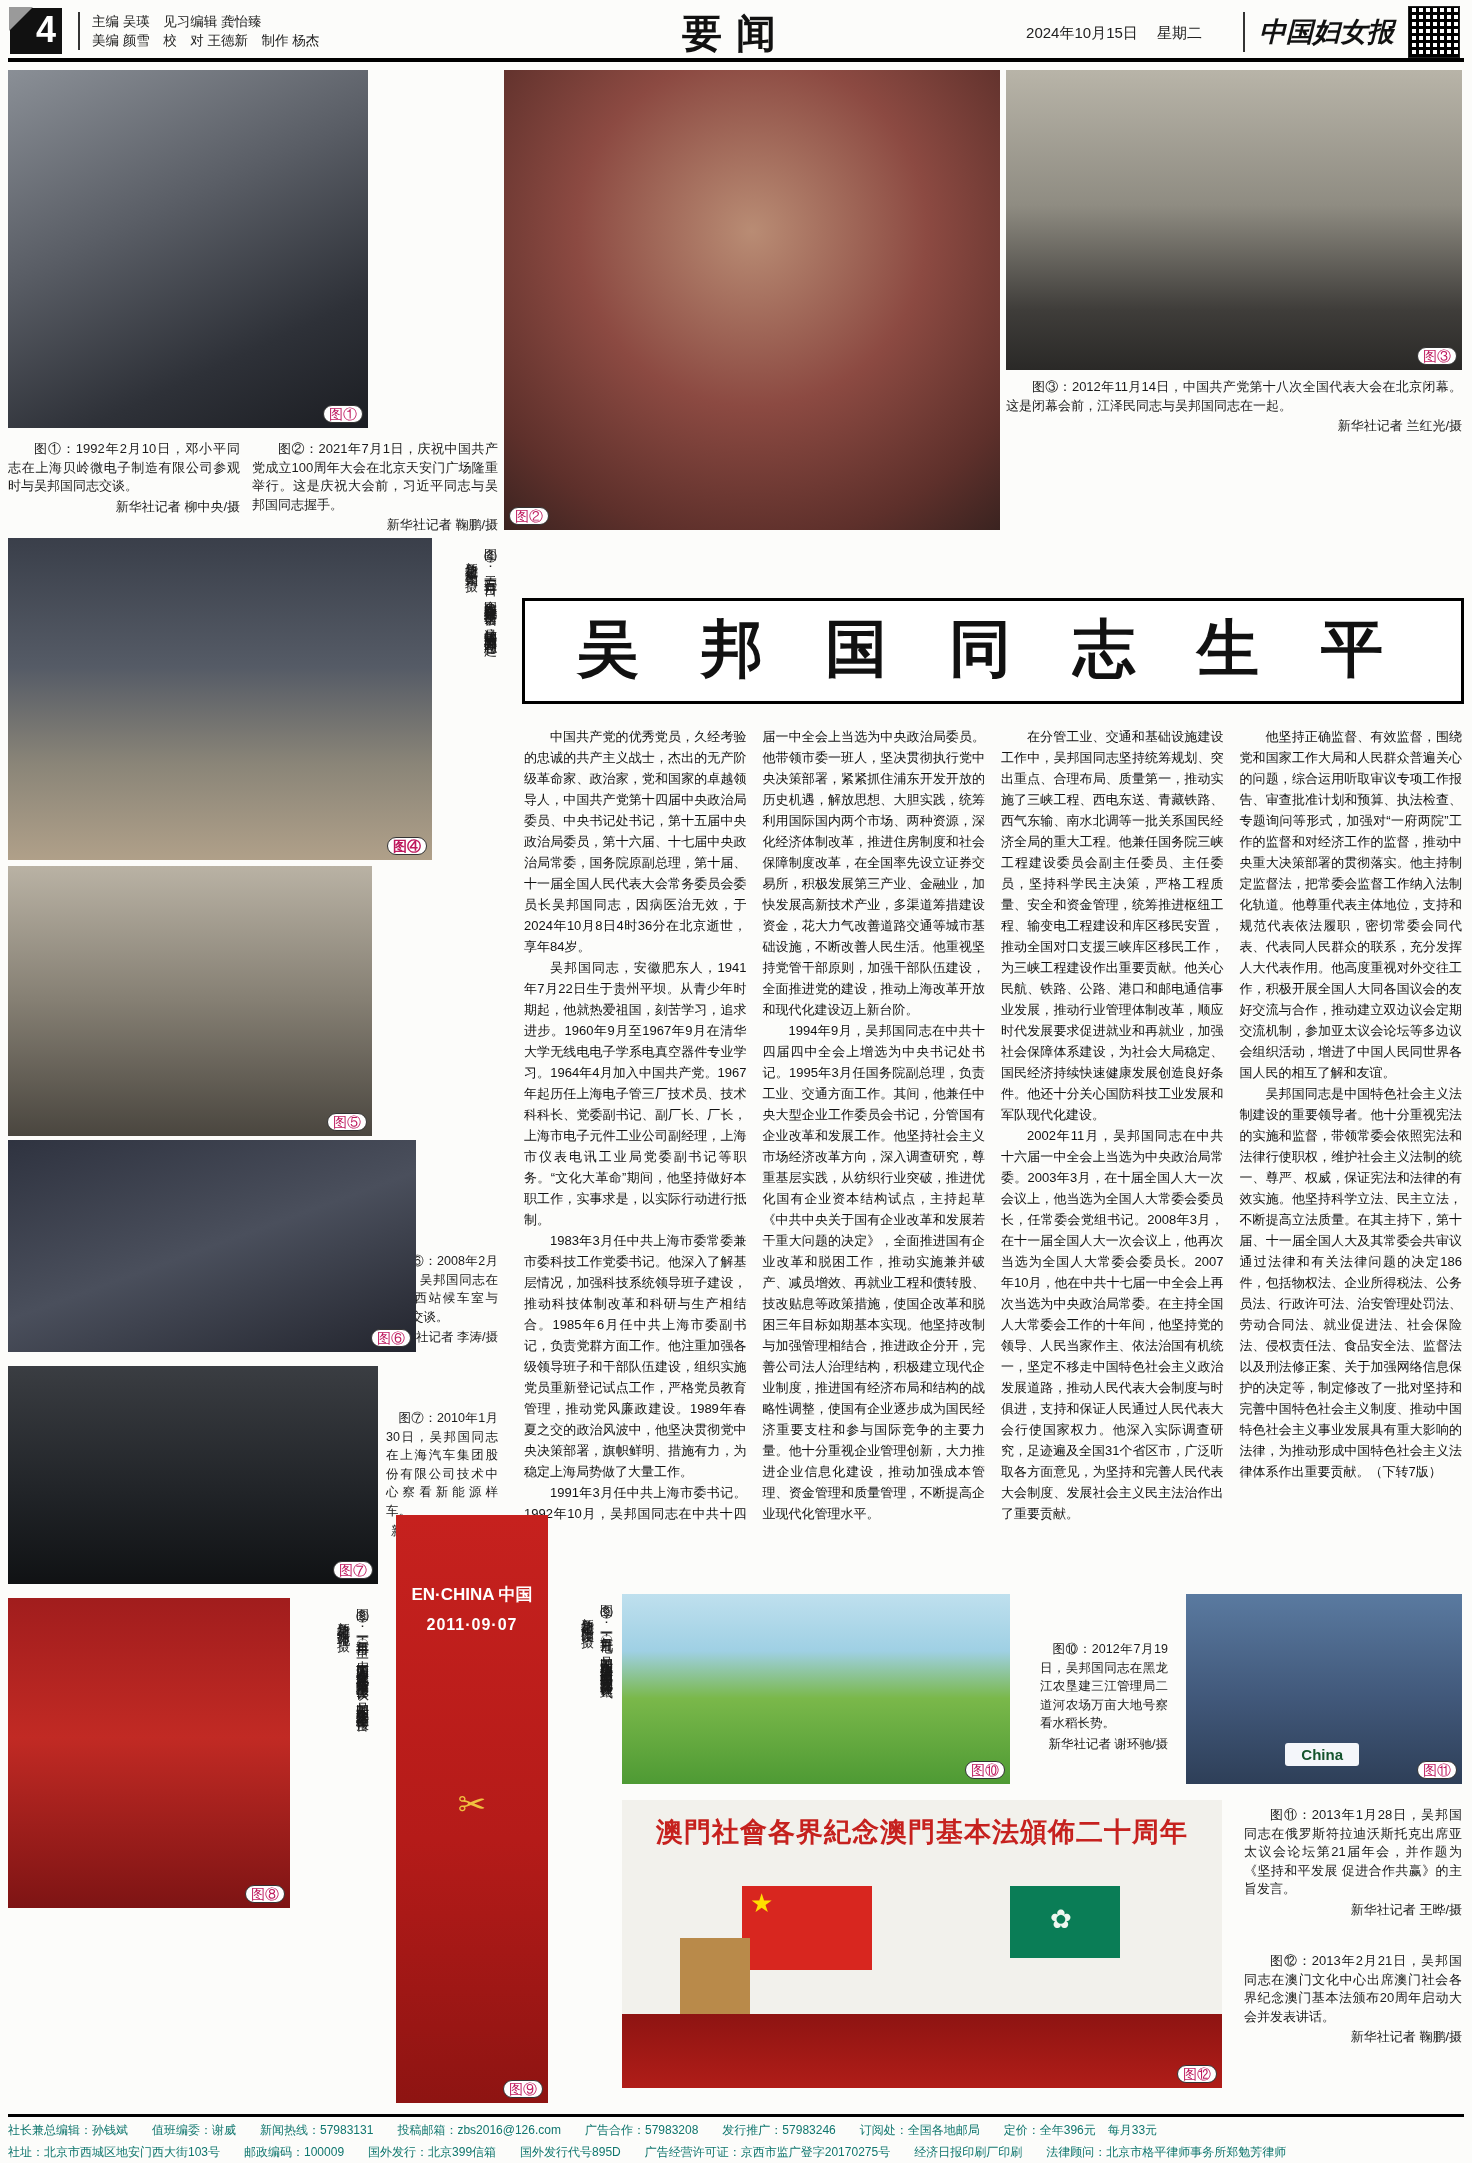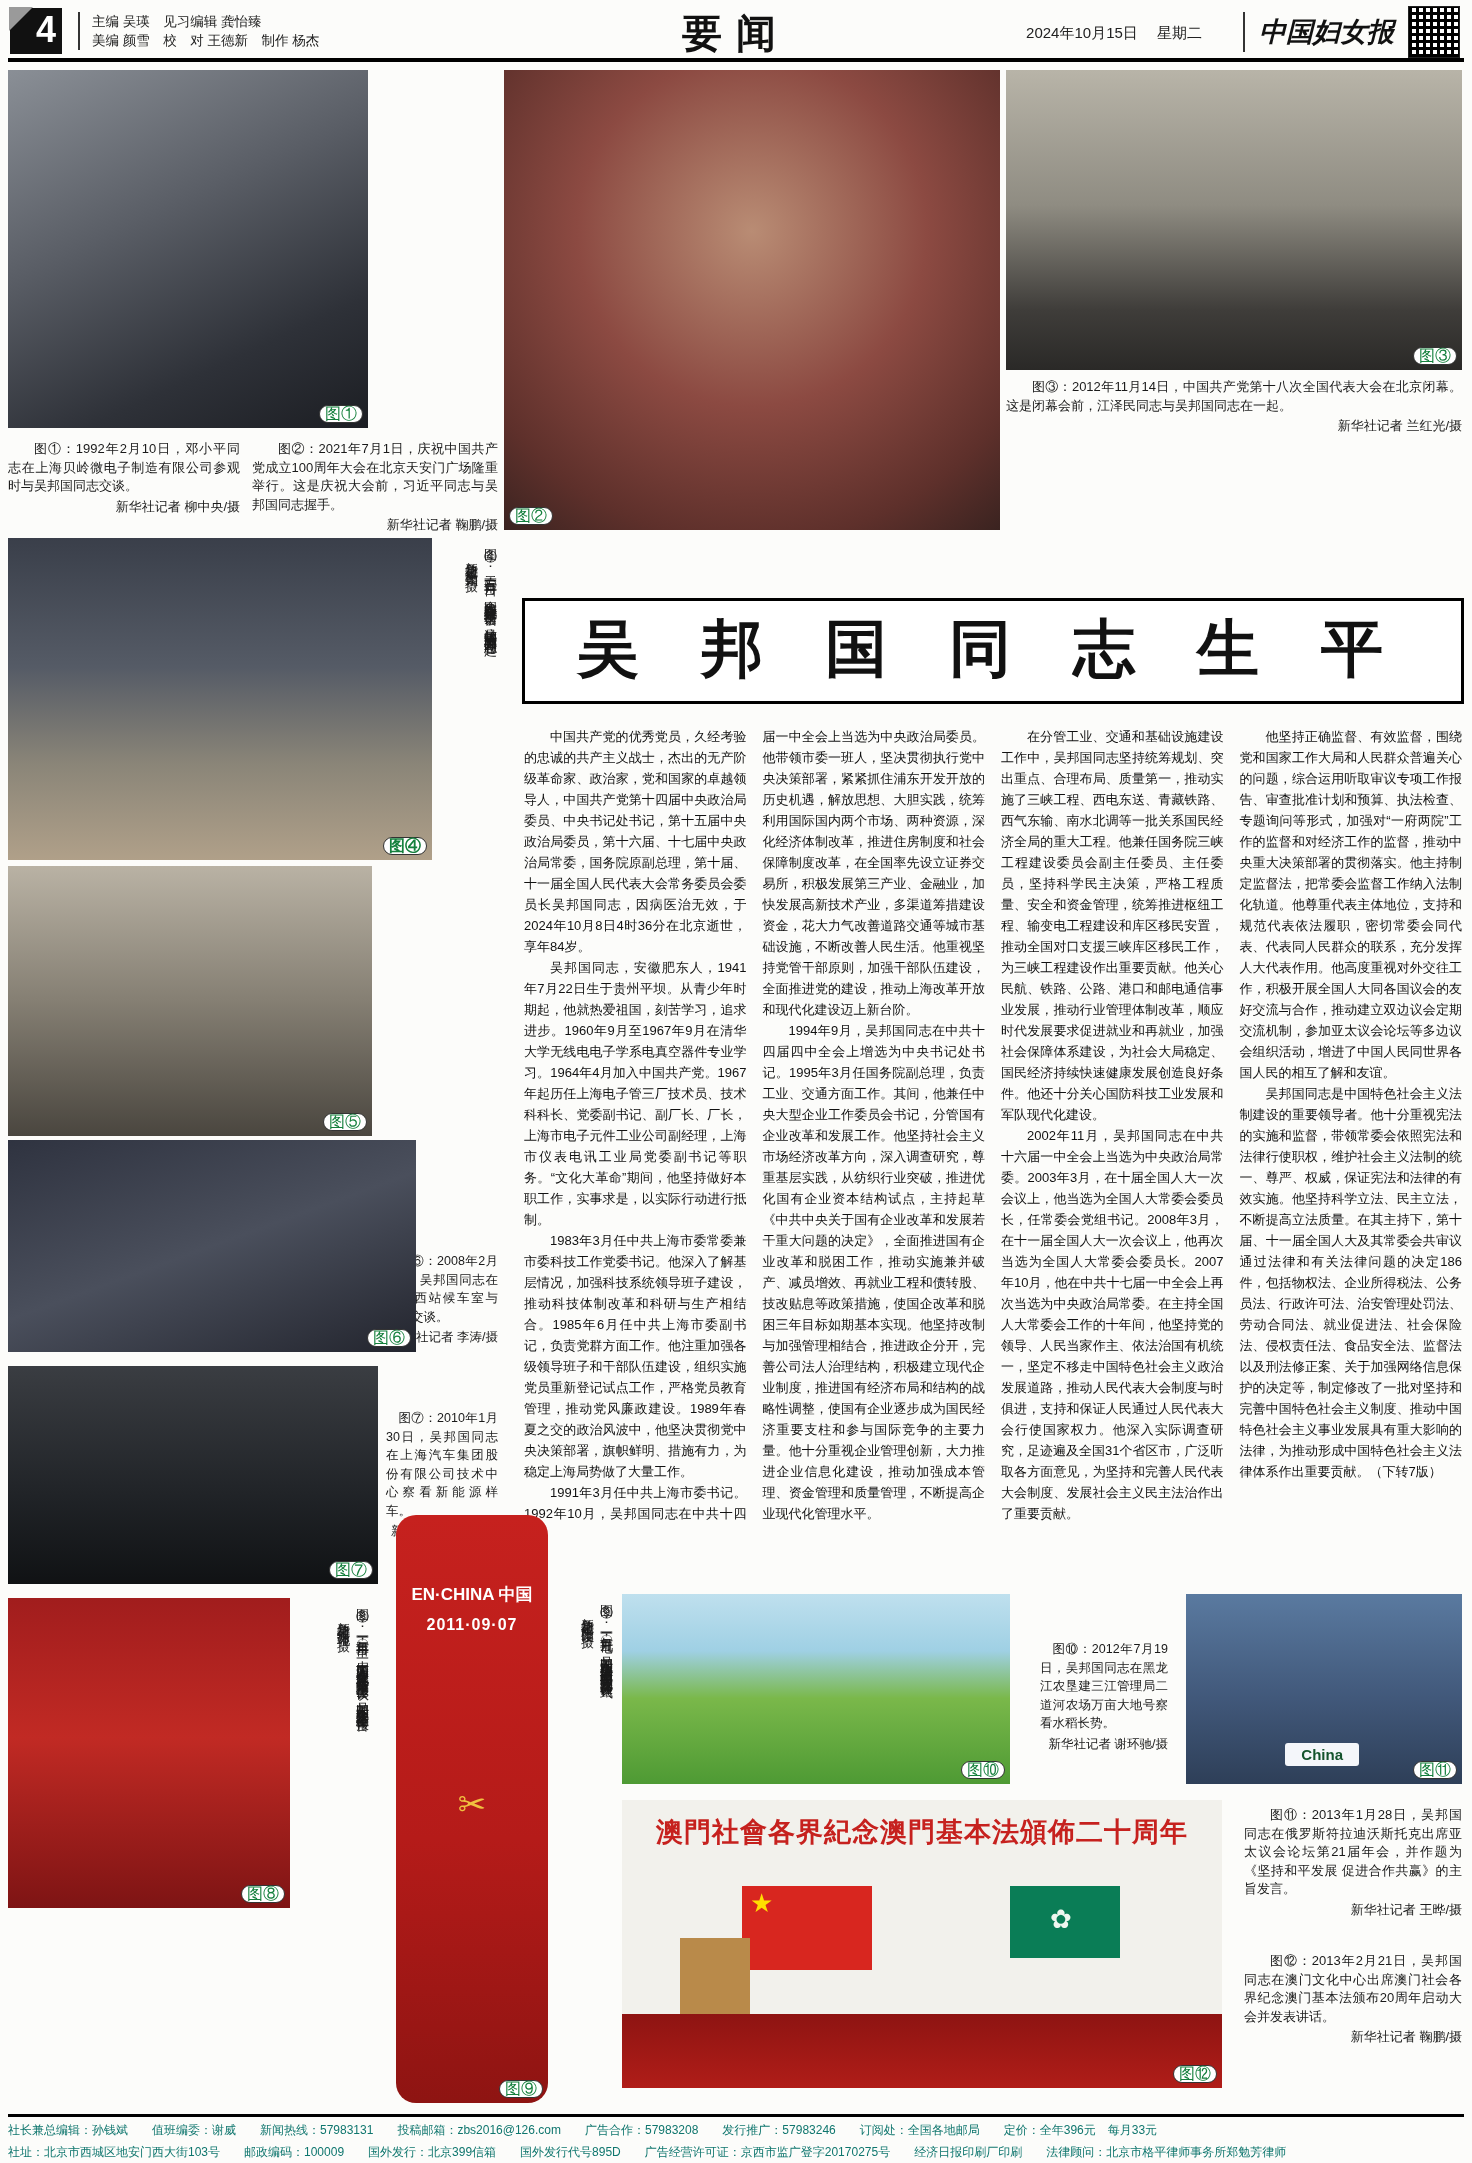--- a/index.html
+++ b/index.html
@@ -17,21 +17,21 @@
   .dateline{position:absolute;right:270px;top:24px;font-size:15px;color:#222;}
   .masthead{position:absolute;right:78px;top:12px;font-size:27px;font-weight:bold;font-style:italic;
         font-family:"DejaVu Serif",serif;border-left:2px solid #333;padding-left:14px;line-height:40px;}
   .qr{position:absolute;right:12px;top:6px;width:50px;height:50px;border:1px solid #222;
       background:repeating-linear-gradient(90deg,#000 0 3px,transparent 3px 7px),
                  repeating-linear-gradient(0deg,#000 0 3px,#fff 3px 7px);}
   .header-rule{position:absolute;left:8px;top:58px;width:1456px;height:4px;background:#000;}
   
   .photo{position:absolute;overflow:hidden;z-index:2;}
   .badge{position:absolute;right:5px;bottom:5px;background:#fff;border:1px solid #333;
-         border-radius:9px;font-size:16px;padding:0 5px;line-height:16px;color:#15803d;z-index:3;}
+         border-radius:9px;font-size:14px;padding:0 5px;line-height:16px;color:#be185d;z-index:3;}
   .badge.left{left:5px;right:auto;}
   .ph1{background:linear-gradient(155deg,#8a8f96 0%,#5a5e66 40%,#2e3138 75%,#1c1e23 100%);}
   .ph2{background:radial-gradient(circle at 50% 35%,#b98c74 0%,#8c4a42 45%,#5e302b 80%,#3a2320 100%);}
   .ph3{background:linear-gradient(180deg,#b8b4a8 0%,#8f8c82 45%,#3f3d3a 80%,#2a2927 100%);}
   .ph4{background:linear-gradient(180deg,#3a3f4a 0%,#555b66 40%,#8a8578 70%,#b0a089 100%);font-weight:bold;}
   .ph5{background:linear-gradient(180deg,#b9b2a4 0%,#857f73 50%,#4a463f 100%);}
   .ph6{background:linear-gradient(160deg,#2f3340 0%,#4a4f5c 50%,#23252e 100%);}
   .ph7{background:linear-gradient(180deg,#3a3d42 0%,#202327 60%,#101214 100%);}
   .ph8{background:linear-gradient(180deg,#a11d1d 0%,#c12a24 45%,#7e1414 100%);}
   .ph9{background:linear-gradient(180deg,#c6211e 0%,#b51b19 55%,#8e1412 100%);color:#fff;text-align:center;}
@@ -162,21 +162,21 @@
       <p>吴邦国同志，安徽肥东人，1941年7月22日生于贵州平坝。从青少年时期起，他就热爱祖国，刻苦学习，追求进步。1960年9月至1967年9月在清华大学无线电电子学系电真空器件专业学习。1964年4月加入中国共产党。1967年起历任上海电子管三厂技术员、技术科科长、党委副书记、副厂长、厂长，上海市电子元件工业公司副经理，上海市仪表电讯工业局党委副书记等职务。“文化大革命”期间，他坚持做好本职工作，实事求是，以实际行动进行抵制。</p>
       <p>1983年3月任中共上海市委常委兼市委科技工作党委书记。他深入了解基层情况，加强科技系统领导班子建设，推动科技体制改革和科研与生产相结合。1985年6月任中共上海市委副书记，负责党群方面工作。他注重加强各级领导班子和干部队伍建设，组织实施党员重新登记试点工作，严格党员教育管理，推动党风廉政建设。1989年春夏之交的政治风波中，他坚决贯彻党中央决策部署，旗帜鲜明、措施有力，为稳定上海局势做了大量工作。</p>
       <p>1991年3月任中共上海市委书记。1992年10月，吴邦国同志在中共十四届一中全会上当选为中央政治局委员。他带领市委一班人，坚决贯彻执行党中央决策部署，紧紧抓住浦东开发开放的历史机遇，解放思想、大胆实践，统筹利用国际国内两个市场、两种资源，深化经济体制改革，推进住房制度和社会保障制度改革，在全国率先设立证券交易所，积极发展第三产业、金融业，加快发展高新技术产业，多渠道筹措建设资金，花大力气改善道路交通等城市基础设施，不断改善人民生活。他重视坚持党管干部原则，加强干部队伍建设，全面推进党的建设，推动上海改革开放和现代化建设迈上新台阶。</p>
       <p>1994年9月，吴邦国同志在中共十四届四中全会上增选为中央书记处书记。1995年3月任国务院副总理，负责工业、交通方面工作。其间，他兼任中央大型企业工作委员会书记，分管国有企业改革和发展工作。他坚持社会主义市场经济改革方向，深入调查研究，尊重基层实践，从纺织行业突破，推进优化国有企业资本结构试点，主持起草《中共中央关于国有企业改革和发展若干重大问题的决定》，全面推进国有企业改革和脱困工作，推动实施兼并破产、减员增效、再就业工程和债转股、技改贴息等政策措施，使国企改革和脱困三年目标如期基本实现。他坚持改制与加强管理相结合，推进政企分开，完善公司法人治理结构，积极建立现代企业制度，推进国有经济布局和结构的战略性调整，使国有企业逐步成为国民经济重要支柱和参与国际竞争的主要力量。他十分重视企业管理创新，大力推进企业信息化建设，推动加强成本管理、资金管理和质量管理，不断提高企业现代化管理水平。</p>
       <p>在分管工业、交通和基础设施建设工作中，吴邦国同志坚持统筹规划、突出重点、合理布局、质量第一，推动实施了三峡工程、西电东送、青藏铁路、西气东输、南水北调等一批关系国民经济全局的重大工程。他兼任国务院三峡工程建设委员会副主任委员、主任委员，坚持科学民主决策，严格工程质量、安全和资金管理，统筹推进枢纽工程、输变电工程建设和库区移民安置，推动全国对口支援三峡库区移民工作，为三峡工程建设作出重要贡献。他关心民航、铁路、公路、港口和邮电通信事业发展，推动行业管理体制改革，顺应时代发展要求促进就业和再就业，加强社会保障体系建设，为社会大局稳定、国民经济持续快速健康发展创造良好条件。他还十分关心国防科技工业发展和军队现代化建设。</p>
       <p>2002年11月，吴邦国同志在中共十六届一中全会上当选为中央政治局常委。2003年3月，在十届全国人大一次会议上，他当选为全国人大常委会委员长，任常委会党组书记。2008年3月，在十一届全国人大一次会议上，他再次当选为全国人大常委会委员长。2007年10月，他在中共十七届一中全会上再次当选为中央政治局常委。在主持全国人大常委会工作的十年间，他坚持党的领导、人民当家作主、依法治国有机统一，坚定不移走中国特色社会主义政治发展道路，推动人民代表大会制度与时俱进，支持和保证人民通过人民代表大会行使国家权力。他深入实际调查研究，足迹遍及全国31个省区市，广泛听取各方面意见，为坚持和完善人民代表大会制度、发展社会主义民主法治作出了重要贡献。</p>
       <p>他坚持正确监督、有效监督，围绕党和国家工作大局和人民群众普遍关心的问题，综合运用听取审议专项工作报告、审查批准计划和预算、执法检查、专题询问等形式，加强对“一府两院”工作的监督和对经济工作的监督，推动中央重大决策部署的贯彻落实。他主持制定监督法，把常委会监督工作纳入法制化轨道。他尊重代表主体地位，支持和规范代表依法履职，密切常委会同代表、代表同人民群众的联系，充分发挥人大代表作用。他高度重视对外交往工作，积极开展全国人大同各国议会的友好交流与合作，推动建立双边议会定期交流机制，参加亚太议会论坛等多边议会组织活动，增进了中国人民同世界各国人民的相互了解和友谊。</p>
       <p>吴邦国同志是中国特色社会主义法制建设的重要领导者。他十分重视宪法的实施和监督，带领常委会依照宪法和法律行使职权，维护社会主义法制的统一、尊严、权威，保证宪法和法律的有效实施。他坚持科学立法、民主立法，不断提高立法质量。在其主持下，第十届、十一届全国人大及其常委会共审议通过法律和有关法律问题的决定186件，包括物权法、企业所得税法、公务员法、行政许可法、治安管理处罚法、劳动合同法、就业促进法、社会保险法、侵权责任法、食品安全法、监督法以及刑法修正案、关于加强网络信息保护的决定等，制定修改了一批对坚持和完善中国特色社会主义制度、推动中国特色社会主义事业发展具有重大影响的法律，为推动形成中国特色社会主义法律体系作出重要贡献。（下转7版）</p>
     </div>
 
-  <div class="photo ph9" style="left:396px;top:1515px;width:152px;height:588px;border-radius:20px;">
+  <div class="photo ph9" style="left:396px;top:1515px;width:152px;height:588px;">
     <div class="l1">EN·CHINA 中国</div>
     <div class="l2">2011·09·07</div>
     <span class="scissors">✂</span>
     <span class="badge">图⑨</span>
   </div>
   <div class="vcap" style="left:556px;top:1594px;width:60px;height:505px;">
     <div>图⑨：二〇一一年九月七日，吴邦国同志在福建厦门出席第十五届中国国际投资贸易洽谈会开馆式。</div>
     <div class="vcredit">新华社记者 张国俊/摄</div>
   </div>
 

